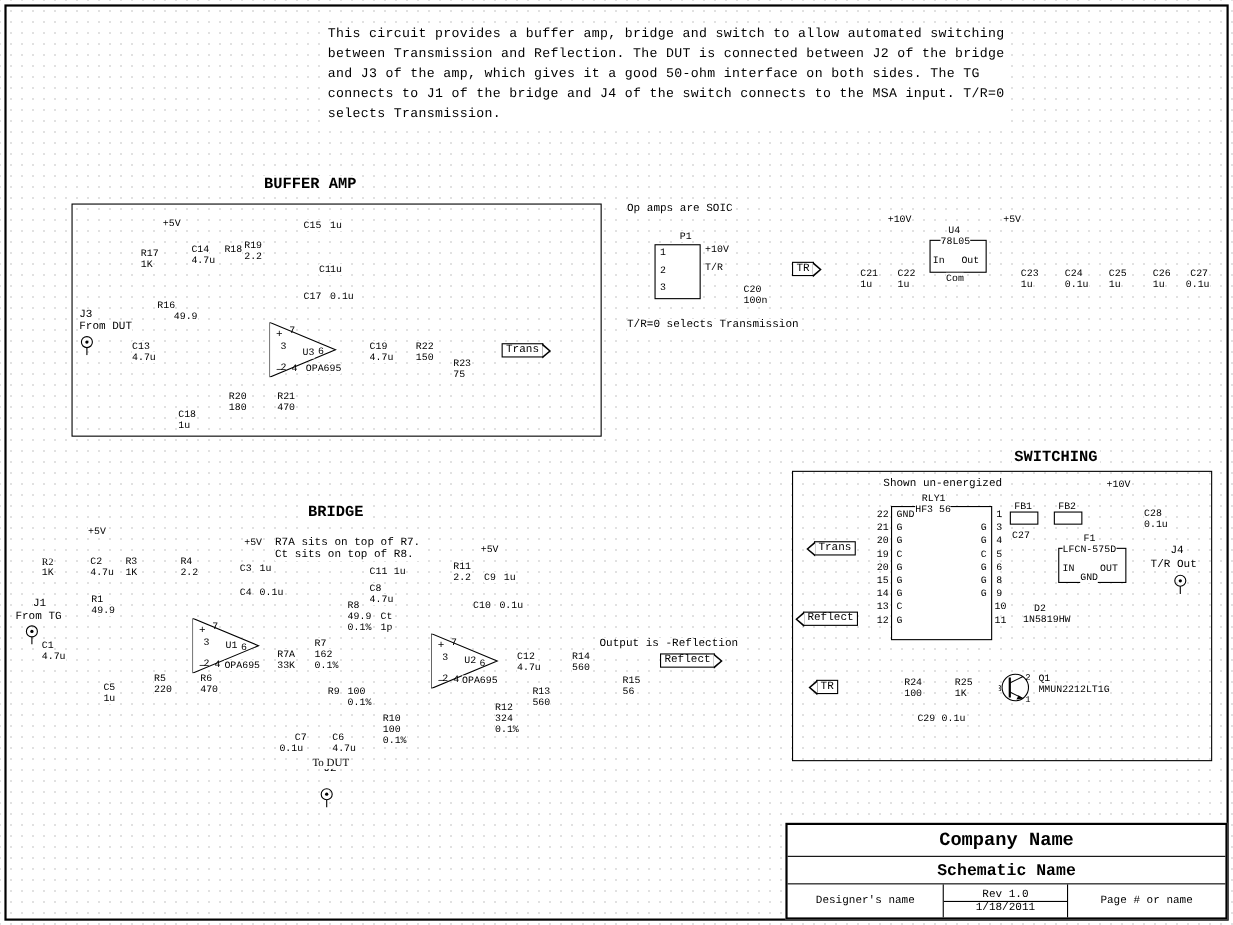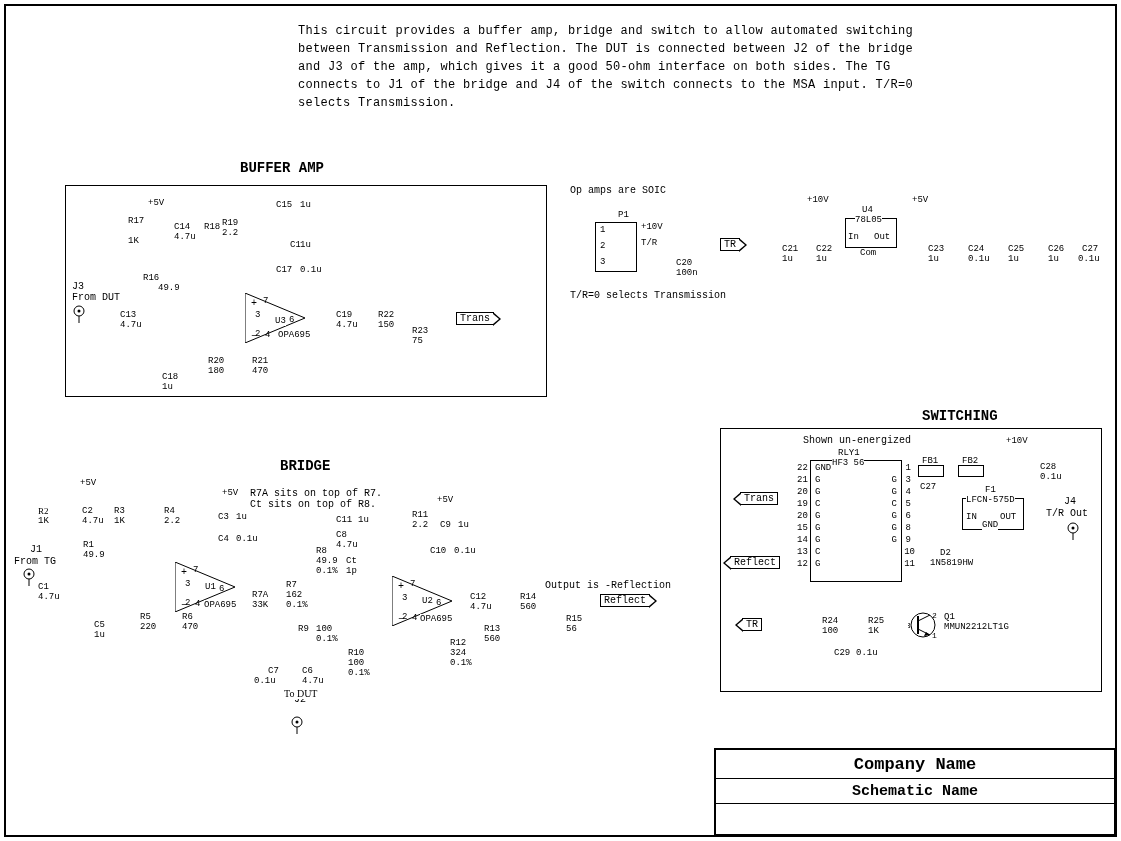--- a/index.html
+++ b/index.html
@@ -67,21 +67,21 @@
       <circle cx="9" cy="6" r="5" fill="none" stroke="#000"></circle>
       <circle cx="9" cy="6" r="1.5" fill="#000"></circle>
       <line x1="9" y1="11" x2="9" y2="18" stroke="#000"></line>
     </svg>
 </div>
 
 <div class="txt tiny" style="left:120px; top:310px;">C13</div>
 <div class="txt tiny" style="left:120px; top:320px;">4.7u</div>
 
 <div class="txt tiny" style="left:148px; top:198px;">+5V</div>
-<div class="txt tiny" style="left:128px; top:216px;">R17</div>
+<div class="txt tiny" style="left:128px; top:226px;">R17</div>
 <div class="txt tiny" style="left:128px; top:236px;">1K</div>
 <div class="txt tiny" style="left:174px; top:222px;">C14</div>
 <div class="txt tiny" style="left:174px; top:232px;">4.7u</div>
 <div class="txt tiny" style="left:204px; top:222px;">R18</div>
 <div class="txt tiny" style="left:222px; top:218px;">R19</div>
 <div class="txt tiny" style="left:222px; top:228px;">2.2</div>
 
 <div class="txt tiny" style="left:143px; top:273px;">R16</div>
 <div class="txt tiny" style="left:158px; top:283px;">49.9</div>
 
@@ -403,13 +403,25 @@
 <div class="txt tiny" style="left:944px; top:612px;">Q1</div>
 <div class="txt tiny" style="left:944px; top:622px;">MMUN2212LT1G</div>
 
 <div class="title-block" style="left:714px; top:748px; width:398px; height:84px;">
   <div class="tb-row" style="height:28px; font-size:17px; font-weight:bold;">
     <span>Company Name</span>
   </div>
   <div class="tb-row" style="height:24px; font-size:15px; font-weight:bold;">
     <span>Schematic Name</span>
   </div>
+  <div style="display:flex; height:30px;">
+    <div class="tb-cell" style="width:142px; font-size:10px;">
+      <span>Designer's name</span>
+    </div>
+    <div class="tb-cell" style="width:112px; flex-direction:column; font-size:10px;">
+      <div style="border-bottom:1px solid #000; width:100%; text-align:center;">Rev 1.0</div>
+      <div>1/18/2011</div>
+    </div>
+    <div class="tb-cell" style="width:144px; border-right:none; font-size:10px;">
+      <span>Page # or name</span>
+    </div>
+  </div>
 </div>
 
 </body></html>

